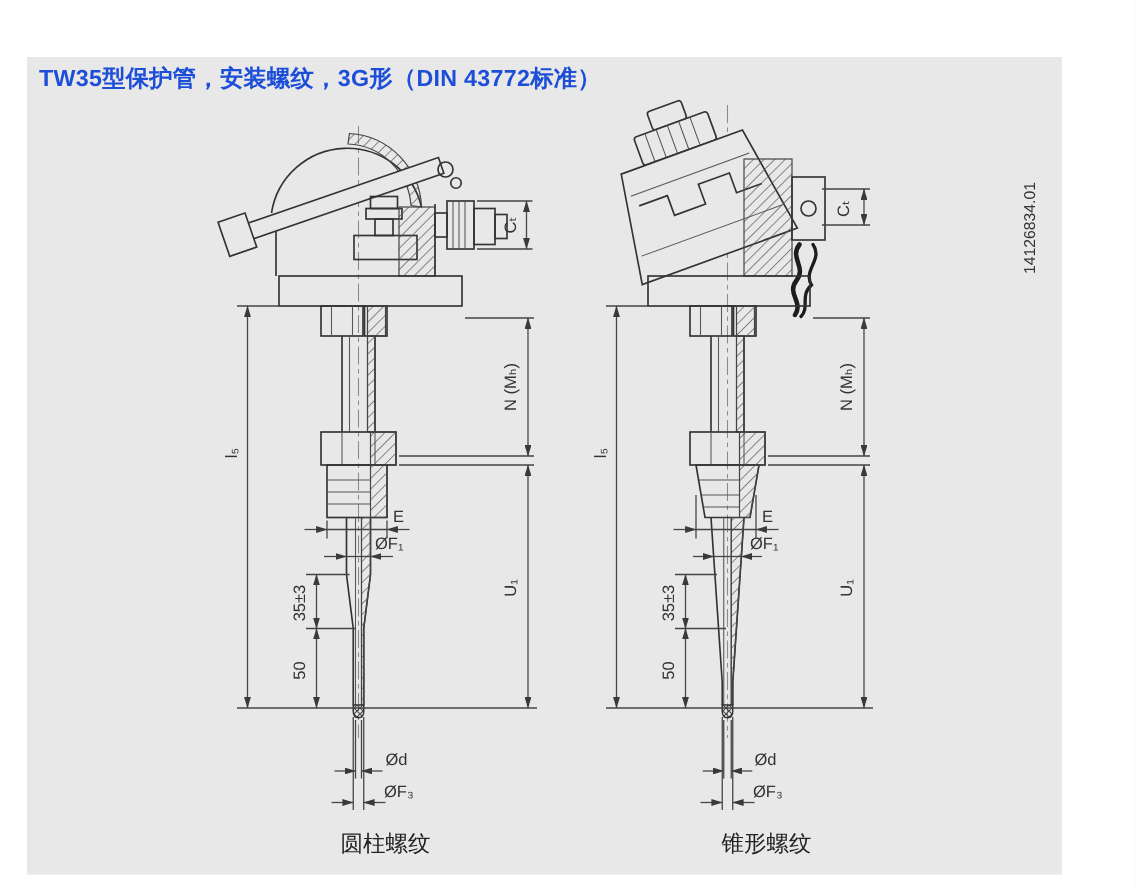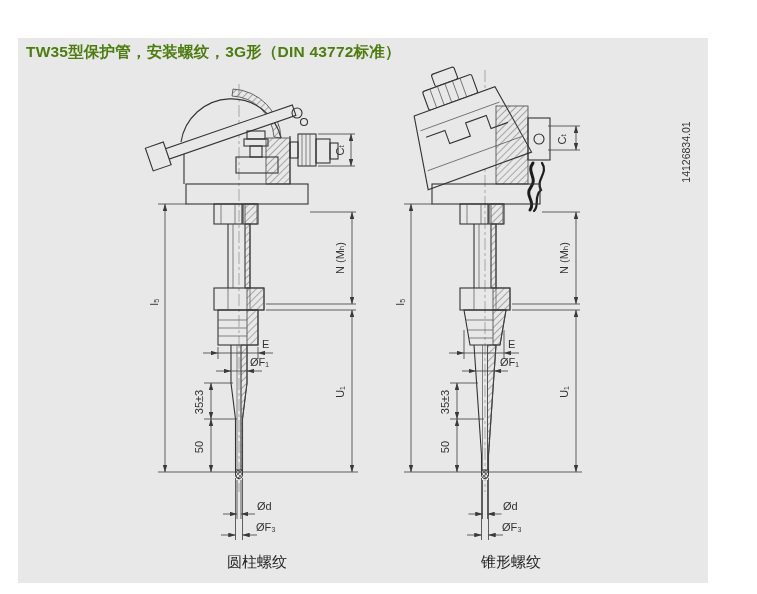--- a/index.html
+++ b/index.html
@@ -1,19 +1,19 @@
 <!DOCTYPE html>
 <html><head>
 <meta charset="utf-8">
 <style>
   html,body{margin:0;padding:0;background:#ffffff;}
   #page{position:relative;width:757px;height:594px;background:#ffffff;overflow:hidden;
         font-family:"Liberation Sans","DejaVu Sans",sans-serif;}
   #panel{position:absolute;left:18px;top:38px;width:690px;height:545px;background:#e8e8e9;}
-  #title{position:absolute;left:26px;top:42px;font-size:15.5px;font-weight:bold;color:#4d7c0f;
+  #title{position:absolute;left:26px;top:42px;font-size:15.5px;font-weight:bold;color:#1d4ed8;
          letter-spacing:0.2px;white-space:nowrap;}
   svg{position:absolute;left:0;top:0;}
   .ln{fill:none;stroke:#333;stroke-width:1.1;}
   .lnf{fill:#e8e8e9;stroke:#333;stroke-width:1.1;}
   .thin{fill:none;stroke:#555;stroke-width:0.7;}
   .h{fill:url(#h1);stroke:#444;stroke-width:0.8;}
   .xh{fill:url(#xh1);stroke:#333;stroke-width:1;}
   .cl{fill:none;stroke:#8a8a8a;stroke-width:0.7;stroke-dasharray:12 3 3 3;}
   .dim{fill:none;stroke:#444;stroke-width:0.85;}
   .chain{fill:none;stroke:#1d1d1d;stroke-width:3;stroke-linecap:round;}

